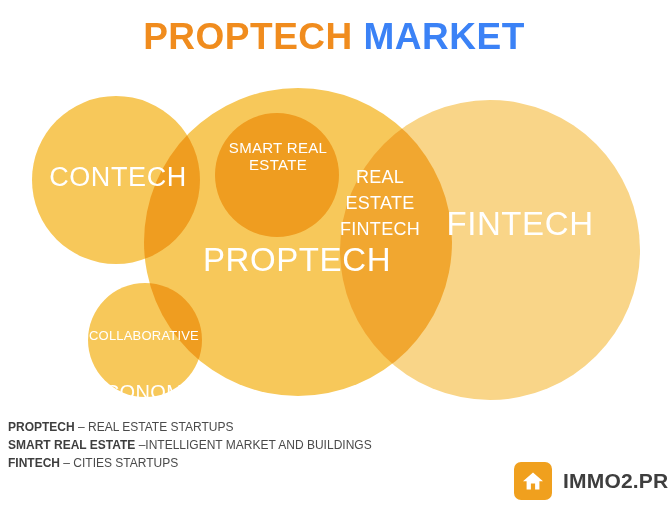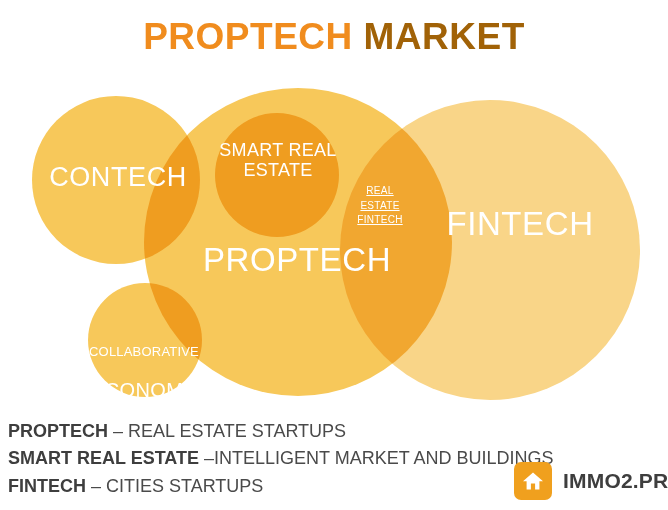--- a/index.html
+++ b/index.html
@@ -22,21 +22,21 @@
     left: 0;
     top: 16px;
     width: 668px;
     text-align: center;
     font-size: 37px;
     font-weight: bold;
     letter-spacing: 0.5px;
     white-space: nowrap;
   }
   #title .t-orange { color: #F08C1E; }
-  #title .t-dark   { color: #a16207; }
+  #title .t-dark   { color: #3b82f6; }
 
   
   #venn {
     position: absolute;
     left: 0;
     top: 70px;
     width: 668px;
     height: 340px;
   }
   #venn-svg {
@@ -64,55 +64,53 @@
     font-size: 33px;
     letter-spacing: 0.6px;
   }
   #label-fintech {
     left: 420px; top: 136px; width: 200px;
     font-size: 33px;
     letter-spacing: 0.6px;
   }
   #label-smart-real-estate {
     left: 208px; top: 70px;  width: 140px;
+    font-size: 15px;
+    letter-spacing: 0.3px;
+  }
+  #label-real-estate-fintech {
+    left: 334px; top: 94px;  width: 92px;
     font-size: 18px;
     letter-spacing: 0.3px;
-  }
-  #label-real-estate-fintech {
-    left: 334px; top: 114px;  width: 92px;
-    font-size: 10px;
-    letter-spacing: 0.3px;
     line-height: 1.45;
-    text-decoration: underline;
   }
   #label-collaborative-economy {
     left: 78px;  top: 241px; width: 132px;
   }
   #label-collaborative-economy .ce-top {
     display: block;
     font-size: 13px;
     letter-spacing: 0.2px;
-    margin-top: 16px;
   }
   #label-collaborative-economy .ce-bottom {
     display: block;
     font-size: 20px;
     letter-spacing: 0.4px;
-    margin-top: 2px;
+    margin-top: 20px;
   }
 
   
   #legend {
     position: absolute;
     left: 8px;
     top: 418px;
     width: 470px;
   }
   .legend-row {
-    font-size: 18px;
+    font-size: 12px;
     color: #4A4A4A;
     line-height: 1.52;
     white-space: nowrap;
   }
   .legend-term {
     font-weight: bold;
     color: #3E3E3E;
   }
   .legend-desc { font-weight: normal; }
 

